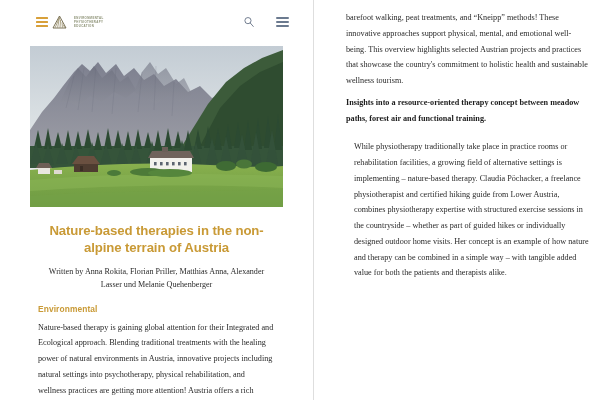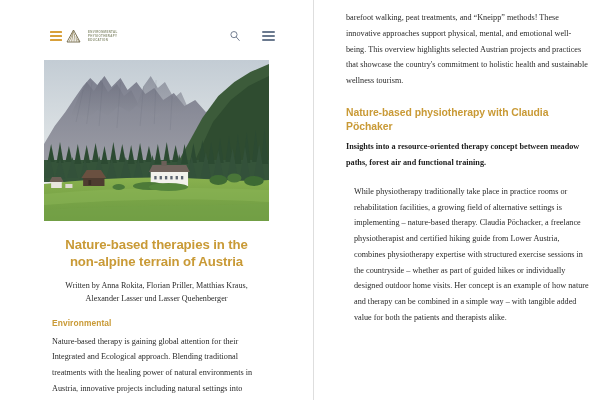--- a/index.html
+++ b/index.html
@@ -26,21 +26,21 @@
     background: #dedede;
     z-index: 5;
   }
 
   
   .page-left {
     position: relative;
     width: 313px;
     height: 400px;
     background: #ffffff;
-    padding: 14px;
+    padding: 0;
   }
   .site-header {
     height: 44px;
     display: flex;
     align-items: center;
     justify-content: space-between;
     padding: 0 24px 0 36px;
   }
   .brand {
     display: flex;
@@ -383,27 +383,26 @@
           <ellipse cx="196" cy="120" rx="10" ry="5" fill="#3f6b34"></ellipse>
           <ellipse cx="214" cy="118" rx="8" ry="4.5" fill="#4a7639"></ellipse>
           <ellipse cx="236" cy="121" rx="11" ry="5" fill="#3d6a33"></ellipse>
           <ellipse cx="84" cy="127" rx="7" ry="3" fill="#4b7a39"></ellipse>
         </svg>
       </div>
     </div>
 
     <div class="article">
       <h1 class="article-title">Nature-based therapies in the non-alpine terrain of Austria</h1>
-      <p class="byline">Written by Anna Rokita, Florian Priller, Matthias Kraus, Alexander Lasser und Lasser Quehenberger</p>
+      <p class="byline">Written by Anna Rokita, Florian Priller, Matthias Anna, Alexander Lasser und Melanie Quehenberger</p>
       <h2 class="section-heading">Environmental</h2>
       <p class="body-text">Nature-based therapy is gaining global attention for their Integrated and Ecological approach. Blending traditional treatments with the healing power of natural environments in Austria, innovative projects including natural settings into psychotherapy, physical rehabilitation, and wellness practices are getting more attention! Austria offers a rich variety of nature-based therapies. From forest and water therapies to</p>
     </div>
 
   </div>
 
   <div class="page-right">
     <p class="r-body">barefoot walking, peat treatments, and “Kneipp” methods! These innovative approaches support physical, mental, and emotional well-being. This overview highlights selected Austrian projects and practices that showcase the country's commitment to holistic health and sustainable wellness tourism.</p>
-    <h2 class="r-heading">Nature-based physiotherapy with Claudia Pöchaker</h2>
     <p class="r-lede">Insights into a resource-oriented therapy concept between meadow paths, forest air and functional training.</p>
     <p class="r-para">While physiotherapy traditionally take place in practice rooms or rehabilitation facilities, a growing field of alternative settings is implementing – nature-based therapy. Claudia Pöchacker, a freelance physiotherapist and certified hiking guide from Lower Austria, combines physiotherapy expertise with structured exercise sessions in the countryside – whether as part of guided hikes or individually designed outdoor home visits. Her concept is an example of how nature and therapy can be combined in a simple way – with tangible added value for both the patients and therapists alike.</p>
   </div>
 
 </div>
 
 </body></html>

